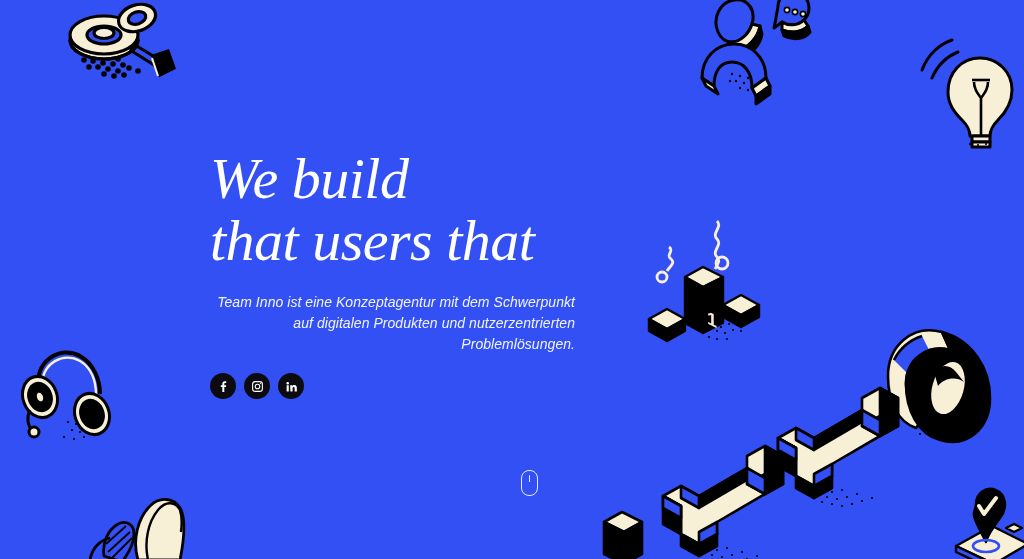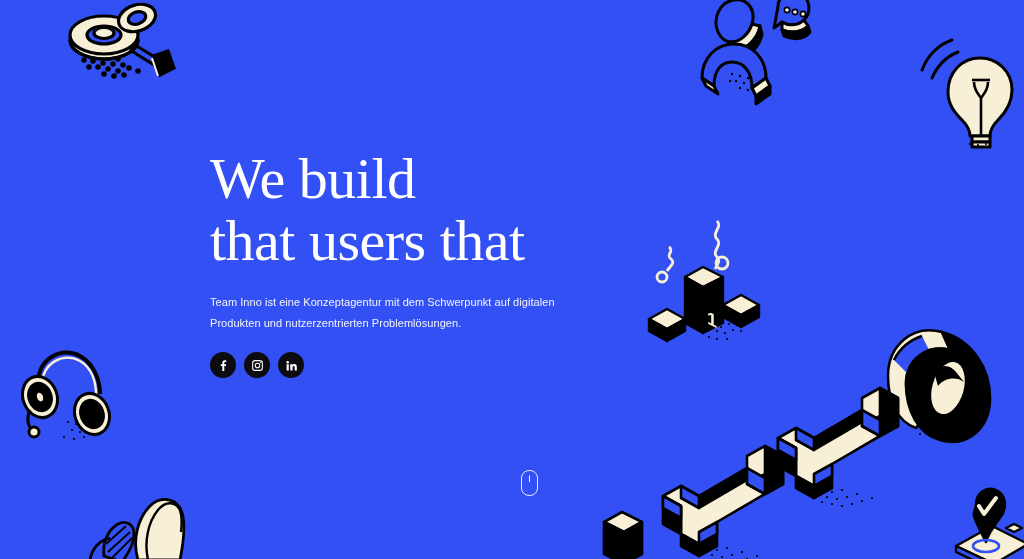--- a/index.html
+++ b/index.html
@@ -5,40 +5,41 @@
   html,body{margin:0;padding:0;}
   body{
     width:1024px;height:559px;overflow:hidden;position:relative;
     background:#3350f5;
     font-family:"Liberation Sans", sans-serif;
     -webkit-font-smoothing:antialiased;
   }
   .stage{position:absolute;inset:0;width:1024px;height:559px;overflow:hidden;}
 
   
-  .hero{position:absolute;left:210px;top:148px;width:420px;z-index:20;}
+  .hero{position:absolute;left:210px;top:148px;width:420px;z-index:20;font-style:italic;}
   .headline{
     font-family:"Liberation Serif", serif;
     color:#ffffff;
     font-size:58px;
     line-height:62px;
     font-weight:400;
     letter-spacing:-0.5px;
     margin:0;
     white-space:nowrap;
   }
   .headline span{display:block;}
   .subcopy{
     margin:0;
     padding-top:20px;
     color:#f2f4ff;
-    font-size:11px;
+    font-size:14px;
     line-height:21px;
     max-width:365px;
     letter-spacing:.05px;
+    text-align:right;
   }
   .socials{display:flex;gap:8px;padding-top:18px;}
   .social{
     width:26px;height:26px;border-radius:50%;
     background:#0c0c10;
     display:flex;align-items:center;justify-content:center;
     cursor:pointer;
   }
   .social svg{display:block;}
 

